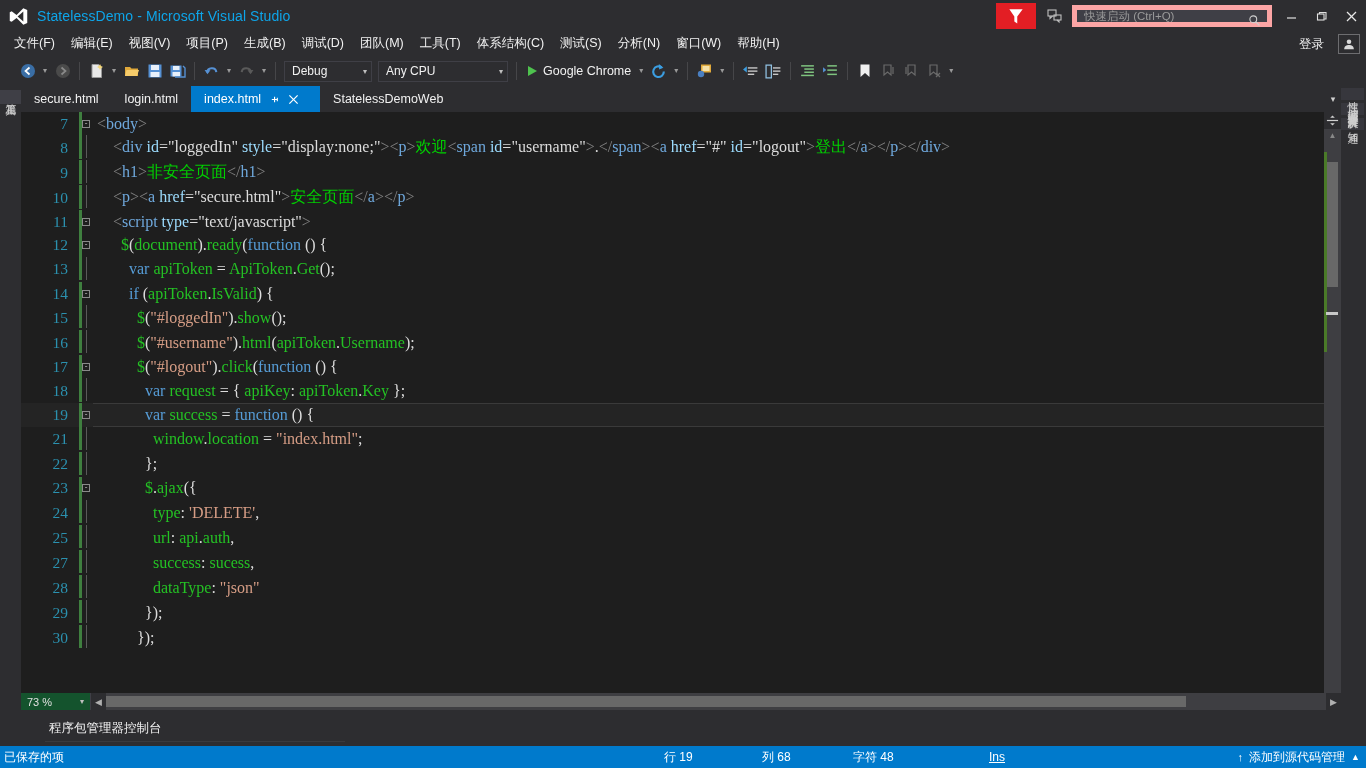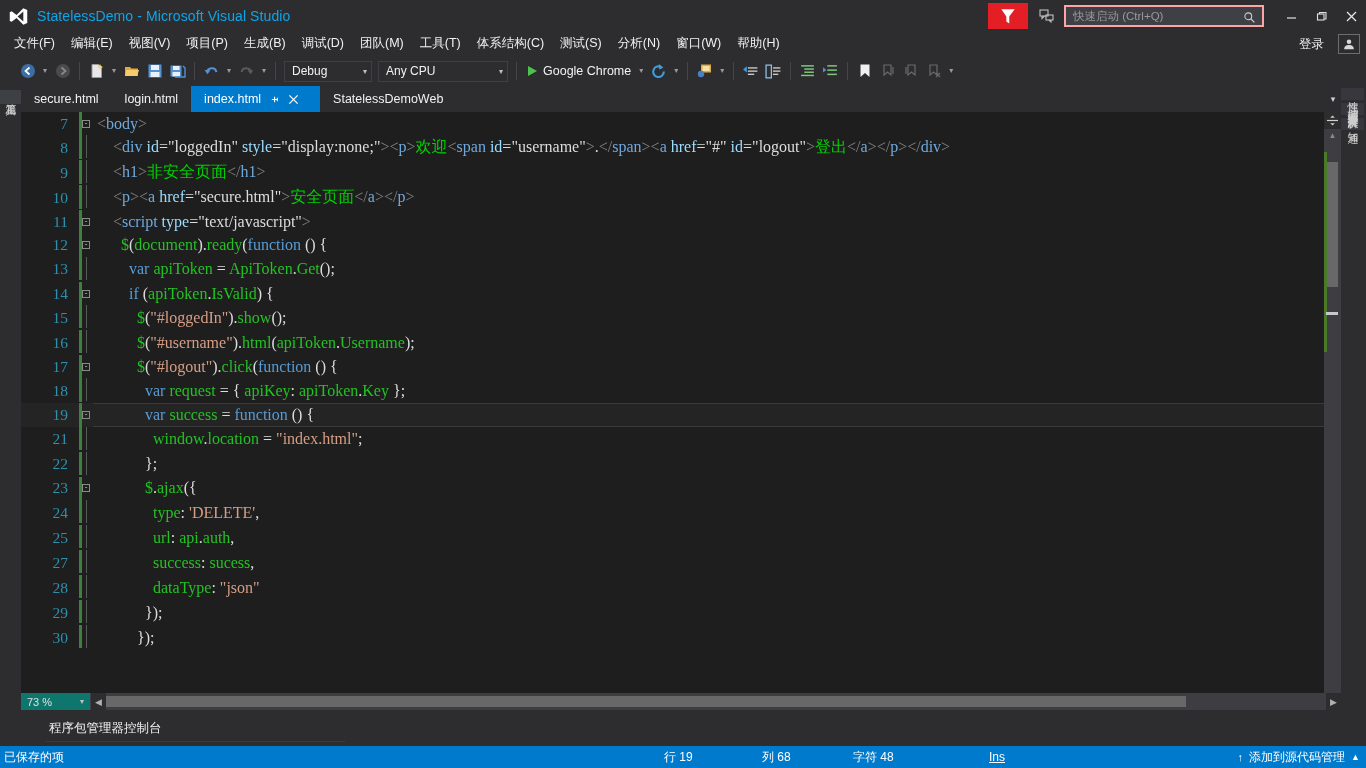--- a/index.html
+++ b/index.html
@@ -26,22 +26,22 @@
     color: #0ea5e9; font-size: 14px; letter-spacing: .1px;
   }
   .tb-right { margin-left: auto; display: flex; align-items: center; height: 32px; }
   .red-badge {
     width: 40px; height: 26px; background: #e31e24; display:flex; align-items:center; justify-content:center;
     margin-right: 6px;
   }
   .red-badge svg { display:block; }
   .feedback-icon { width: 26px; height: 26px; display:flex; align-items:center; justify-content:center; color:#b5b5b5; }
   .quick-launch {
-    width: 200px; height: 22px; background: #3f3f46; border: 2px solid #fca5a5;
-    display: flex; align-items: center; margin-left: 4px; margin-right: 12px;
+    width: 200px; height: 22px; background: #3f3f46; border: 5px solid #fca5a5;
+    display: flex; align-items: center; margin-left: 4px; margin-right: 4px;
     position: relative;
   }
   .quick-launch input {
     background: transparent; border: 0; outline: none; color: #d0d0d0;
     font-size: 11.5px; font-family: "Liberation Sans", sans-serif;
     width: 170px; margin-left: 7px;
   }
   .quick-launch input::placeholder { color: #9a9a9a; }
   .ql-search { position: absolute; right: 6px; top: 3px; color: #cfcfcf; }
   .wbtn {
@@ -201,21 +201,21 @@
     background: #686868;
   }
   .vs-green {
     position:absolute; left: 0px; width: 3px; top: 40px; height: 200px; background: #4a7a28;
   }
   .vs-mark {
     position:absolute; left: 2px; width: 12px; height: 3px; background: #c8c8c8; top: 200px;
   }
   .hscrollrow { height: 17px; background: #2d2d30; display: flex; align-items: center; flex: 0 0 17px; }
   .zoombox {
-    width: 70px; height: 17px; background: #0f766e; color: #e0e0e0; font-size: 11px;
+    width: 70px; height: 17px; background: #14532d; color: #e0e0e0; font-size: 11px;
     display: flex; align-items: center; padding-left: 6px; border-right:1px solid #3f3f46;
   }
   .zoombox .zcaret { margin-left: auto; margin-right: 6px; font-size: 8px; color:#c0c0c0; }
   .hs-left, .hs-right { width: 15px; text-align:center; color:#b0b0b0; font-size:9px; }
   .hs-track { flex: 1 1 auto; height: 17px; background: #3e3e42; position: relative; }
   .hs-thumb { position:absolute; left:0; top:3px; height:11px; width: 1080px; background:#686868; }
 
   
   .bottompanel {
     height: 36px; background: #2d2d30; flex: 0 0 36px; display: flex; align-items: center;

